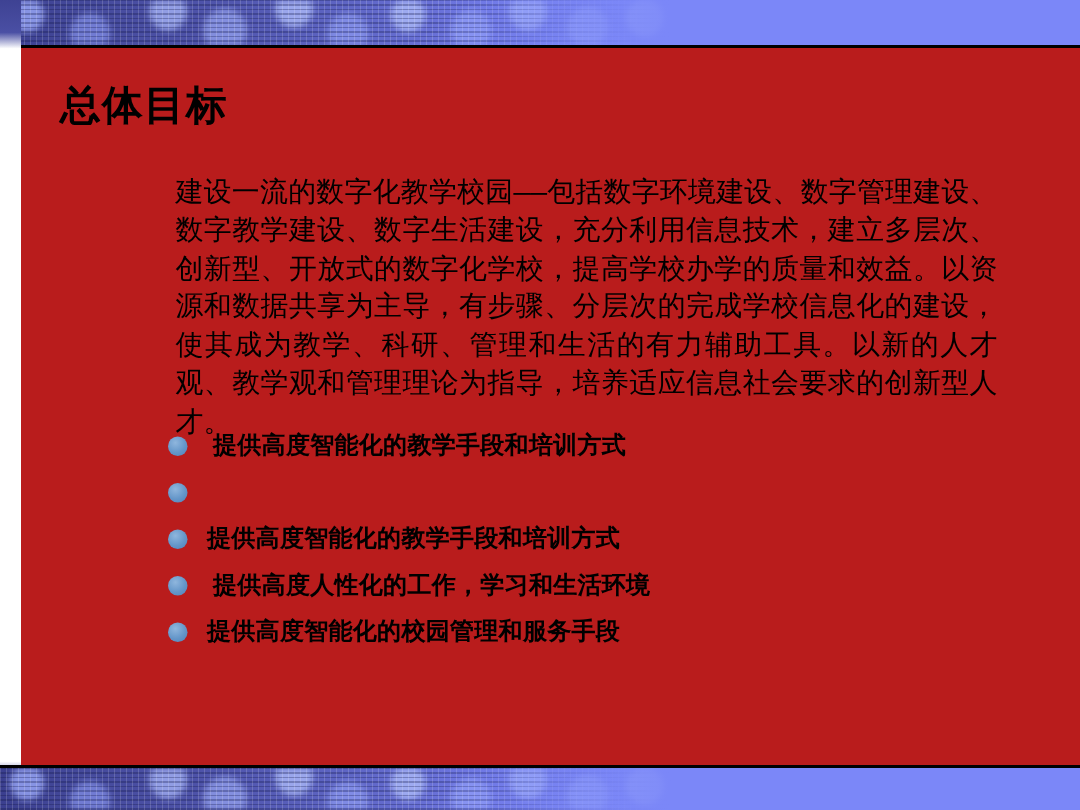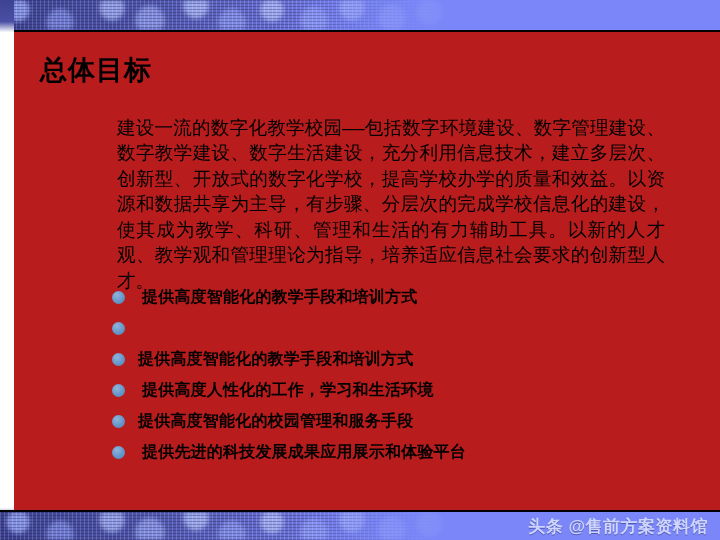--- a/index.html
+++ b/index.html
@@ -208,29 +208,24 @@
       <span class="bullet-label">提供高度智能化的教学手段和培训方式</span>
     </li>
     <li class="bullet-item indent">
       <span class="bullet-dot"></span>
       <span class="bullet-label">提供高度人性化的工作，学习和生活环境</span>
     </li>
     <li class="bullet-item">
       <span class="bullet-dot"></span>
       <span class="bullet-label">提供高度智能化的校园管理和服务手段</span>
     </li>
-    <li class="bullet-item indent">
-      <span class="bullet-dot"></span>
-      <span class="bullet-label">提供先进的科技发展成果应用展示和体验平台</span>
-    </li>
   </ul>
 
   <div class="band-rule rule-bottom"></div>
   <div class="band band-bottom">
     <div class="band-base"></div>
     <div class="band-bokeh"></div>
     <div class="band-stripes"></div>
     <div class="band-fade"></div>
   </div>
 
-  <div class="watermark">头条 @售前方案资料馆</div>
 
 </div>
 
 </body></html>

